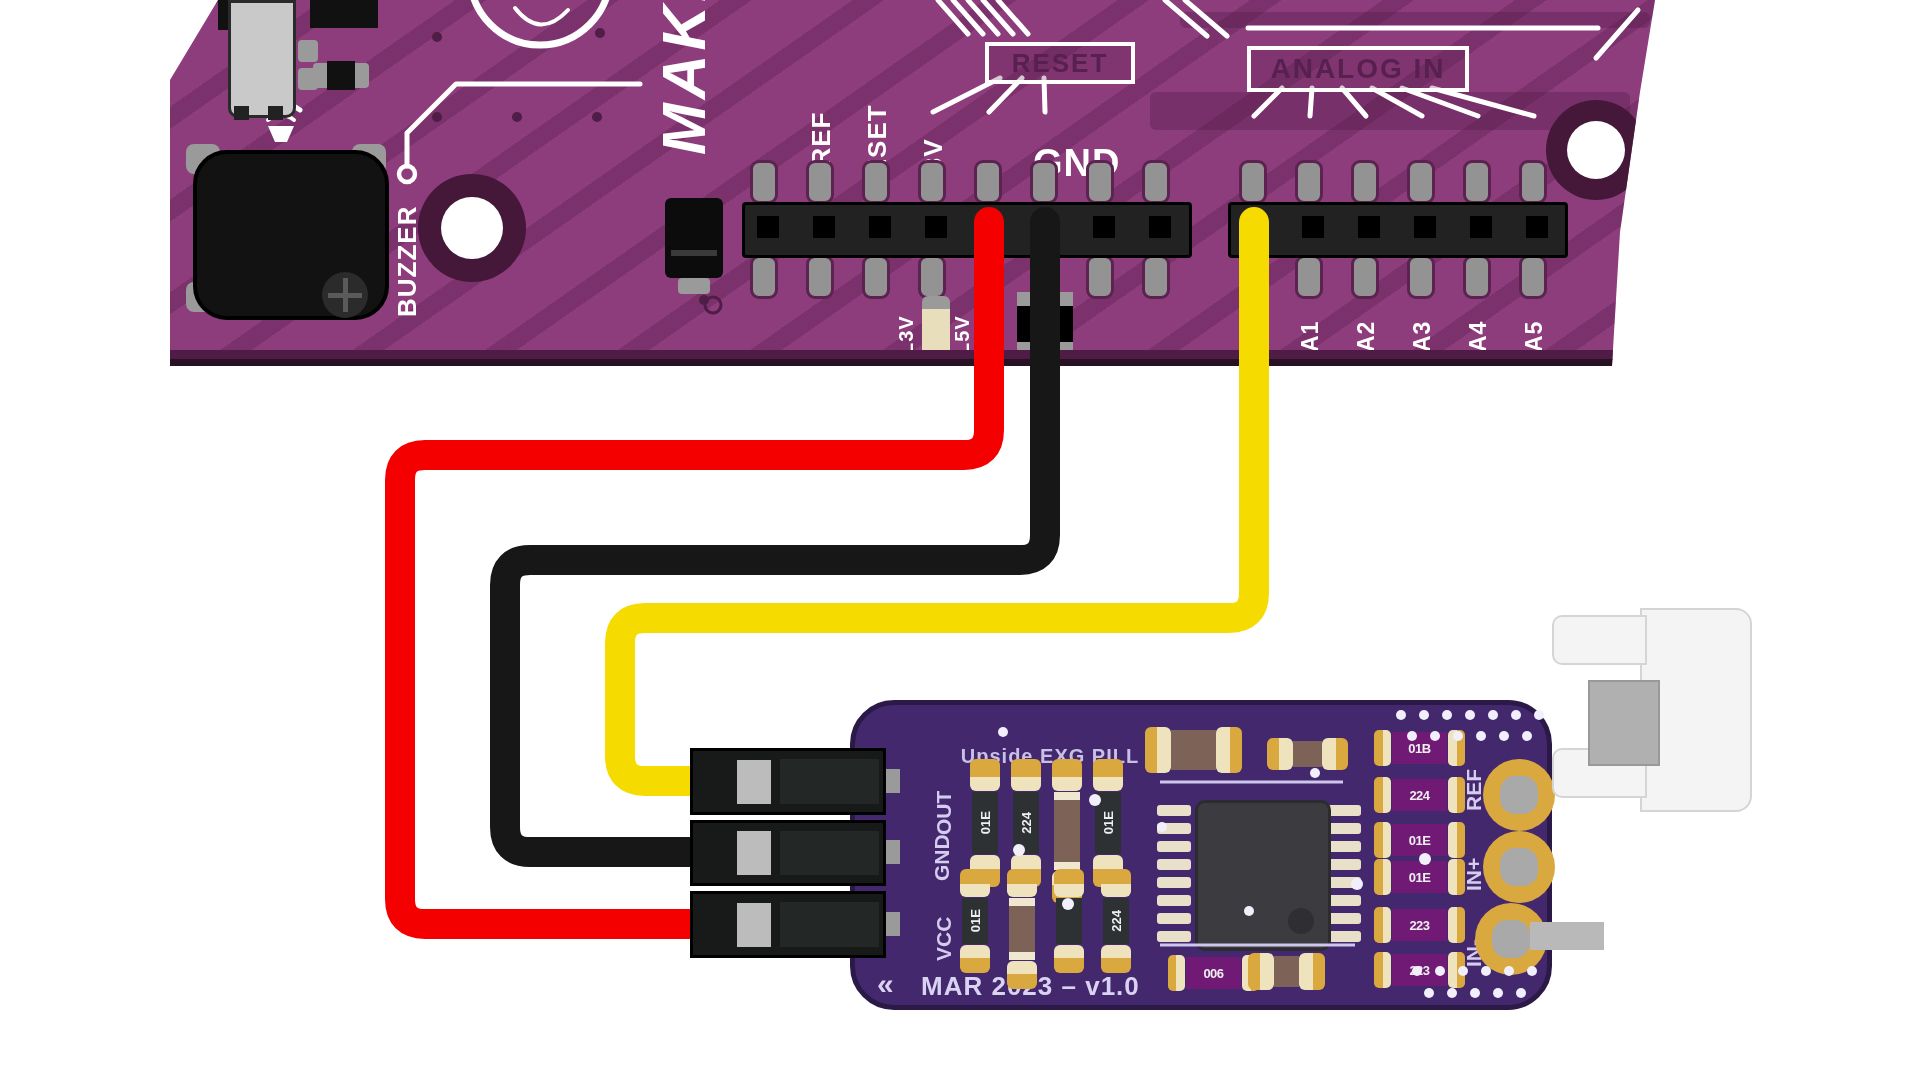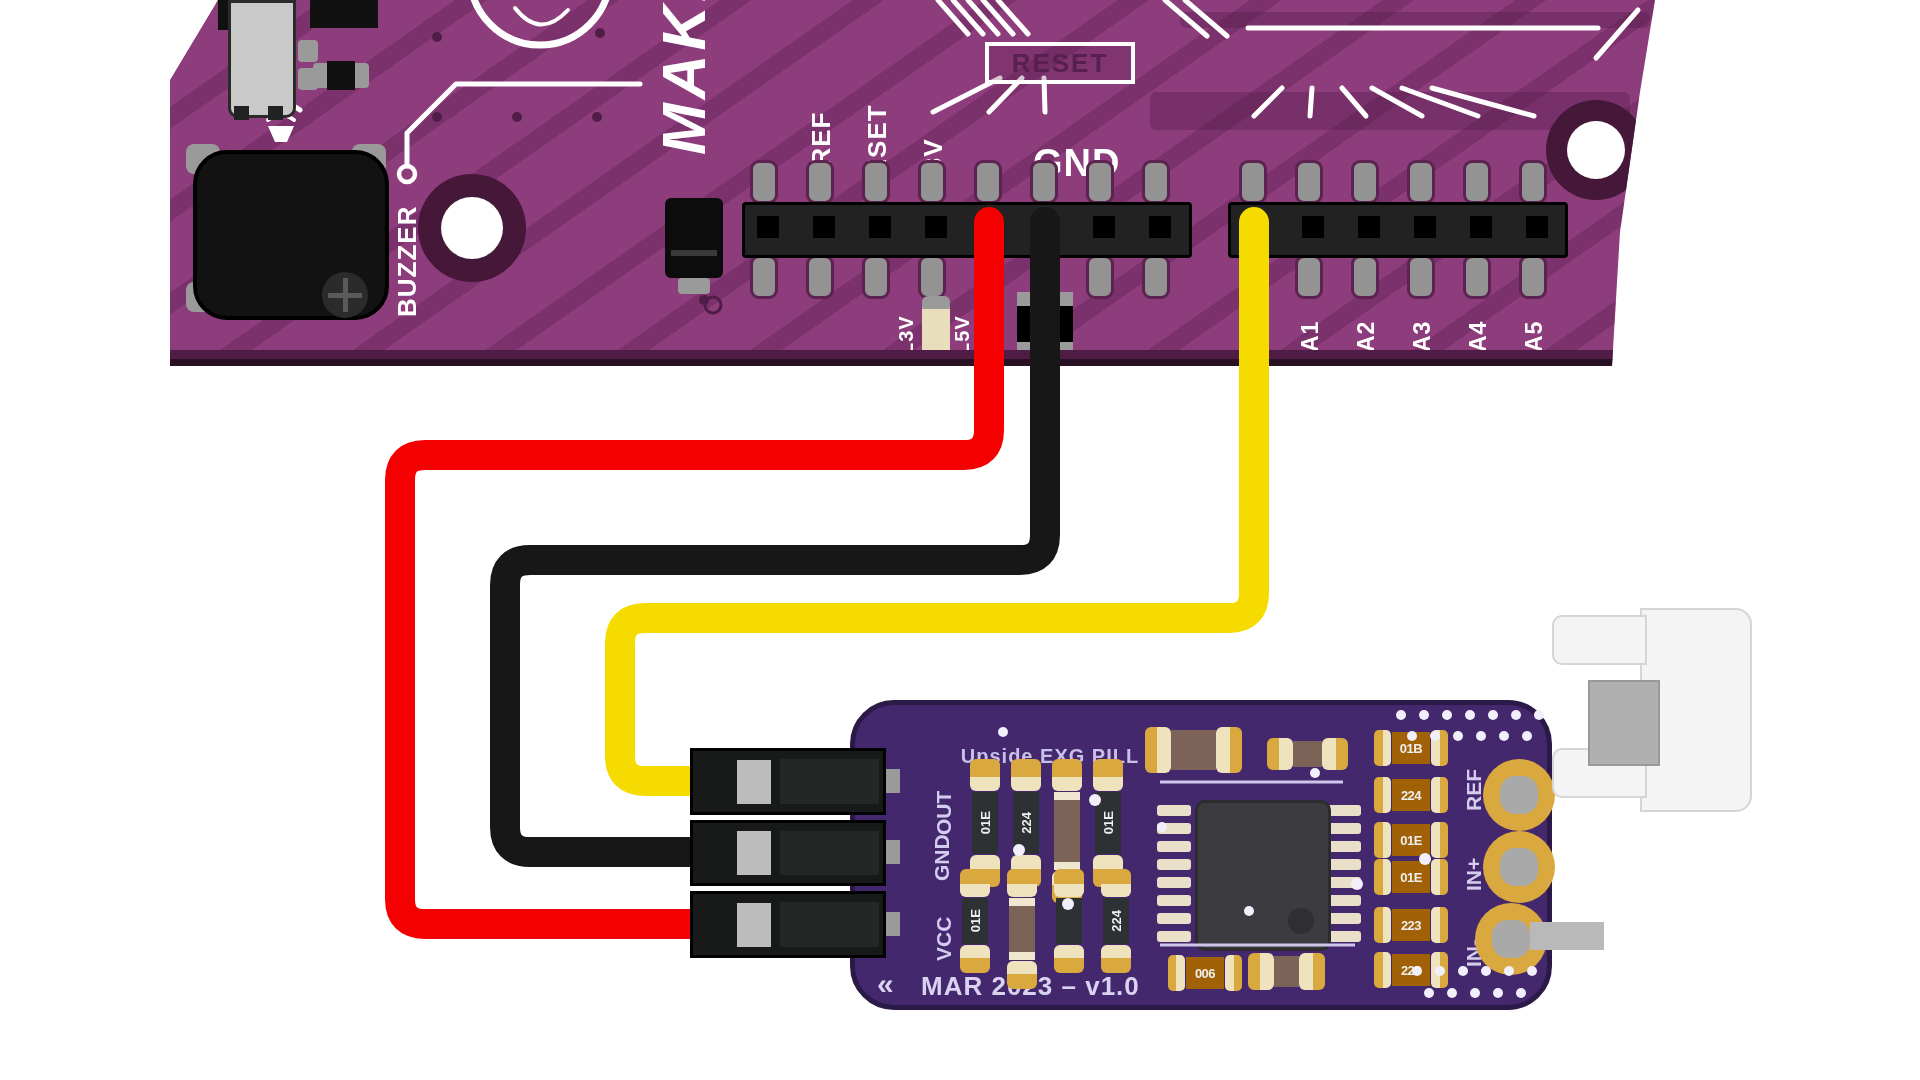--- a/index.html
+++ b/index.html
@@ -40,21 +40,21 @@
   .pill-pin{color:#d5cdef;font-weight:bold;font-size:21px;line-height:1;}
   .vcomp{position:absolute;width:30px;}
   .vcomp .vpad{height:32px;background:linear-gradient(#d9a93f 55%,#efe3bd 55%);border-radius:6px;}
   .vcomp .vpad.b{background:linear-gradient(#efe3bd 45%,#d9a93f 45%);}
   .vcomp .vbody{height:62px;background:#2e3133;margin:1px 2px;display:flex;align-items:center;justify-content:center;}
   .vcomp .vbody.cap{background:#7d6258;border-top:8px solid #efe7cf;border-bottom:8px solid #efe7cf;}
   .vcomp .vbody span{color:#eee;font-size:13px;font-weight:bold;}
   .hcomp{position:absolute;height:36px;display:flex;}
   .hcomp .hpad{width:17px;background:linear-gradient(90deg,#d9a93f 50%,#efe3bd 50%);border-radius:5px;}
   .hcomp .hpad.r{background:linear-gradient(90deg,#efe3bd 50%,#d9a93f 50%);}
-  .hcomp .hbody{width:38px;background:#a16207;display:flex;align-items:center;justify-content:center;margin:2px 1px;}
+  .hcomp .hbody{width:55px;background:#701a75;display:flex;align-items:center;justify-content:center;margin:2px 1px;}
   .hcomp .hbody span{color:#eee;font-size:13px;font-weight:bold;letter-spacing:-.5px;}
   .hcap{position:absolute;display:flex;}
   .hcap .cpad{width:26px;background:linear-gradient(90deg,#d9a93f 45%,#efe3bd 45%);border-radius:6px;}
   .hcap .cpad.r{background:linear-gradient(90deg,#efe3bd 55%,#d9a93f 55%);}
   .hcap .cbody{background:#7d6258;flex:1;margin:3px 0;}
   .goldhole{position:absolute;width:72px;height:72px;border-radius:50%;background:#d9a93f;}
   .goldhole .pin{position:absolute;left:17px;top:17px;width:38px;height:38px;border-radius:40%;background:#a9a9a9;}
   .housing{position:absolute;left:690px;width:196px;background:#181a19;border:3px solid #000;box-sizing:border-box;}
   .housing .inner{position:absolute;right:4px;top:8px;bottom:8px;width:52%;background:#232726;}
   .housing .crimp{position:absolute;left:44px;top:50%;transform:translateY(-50%);width:34px;height:44px;background:#bcbcbc;}
@@ -136,20 +136,21 @@
     <div class="vtext pinlabel" style="position:absolute;left:394px;top:185px;height:132px;">BUZZER</div>
 
     <div class="abs" style="left:418px;top:174px;width:108px;height:108px;border-radius:50%;background:#451739;"></div>
     <div class="abs" style="left:441px;top:197px;width:62px;height:62px;border-radius:50%;background:#fff;"></div>
     <div class="abs" style="left:1546px;top:100px;width:100px;height:100px;border-radius:50%;background:#451739;"></div>
     <div class="abs" style="left:1567px;top:121px;width:58px;height:58px;border-radius:50%;background:#fff;"></div>
 
     <div class="vtext maker-logo" style="position:absolute;left:648px;top:-95px;height:250px;">MAKER</div>
 
     <div class="silkbox abs" style="left:985px;top:42px;width:142px;height:34px;font-size:26px;">RESET</div>
+    <div class="silkbox abs" style="left:1247px;top:46px;width:214px;height:38px;font-size:28px;">ANALOG IN</div>
 
     <div class="vtext pinlabel" style="position:absolute;left:808px;top:66px;height:130px;">IOREF</div>
     <div class="vtext pinlabel" style="position:absolute;left:864px;top:66px;height:130px;">RESET</div>
     <div class="vtext pinlabel" style="position:absolute;left:920px;top:66px;height:130px;">3.3V</div>
     <div class="vtext pinlabel" style="position:absolute;left:976px;top:110px;height:86px;">5V</div>
     <div class="gnd-label abs" style="left:1033px;top:142px;">GND</div>
 
     <div class="vtext pinlabel" style="position:absolute;left:1241px;top:126px;height:70px;">A0</div>
     <div class="vtext pinlabel" style="position:absolute;left:1297px;top:126px;height:70px;">A1</div>
     <div class="vtext pinlabel" style="position:absolute;left:1353px;top:126px;height:70px;">A2</div>

